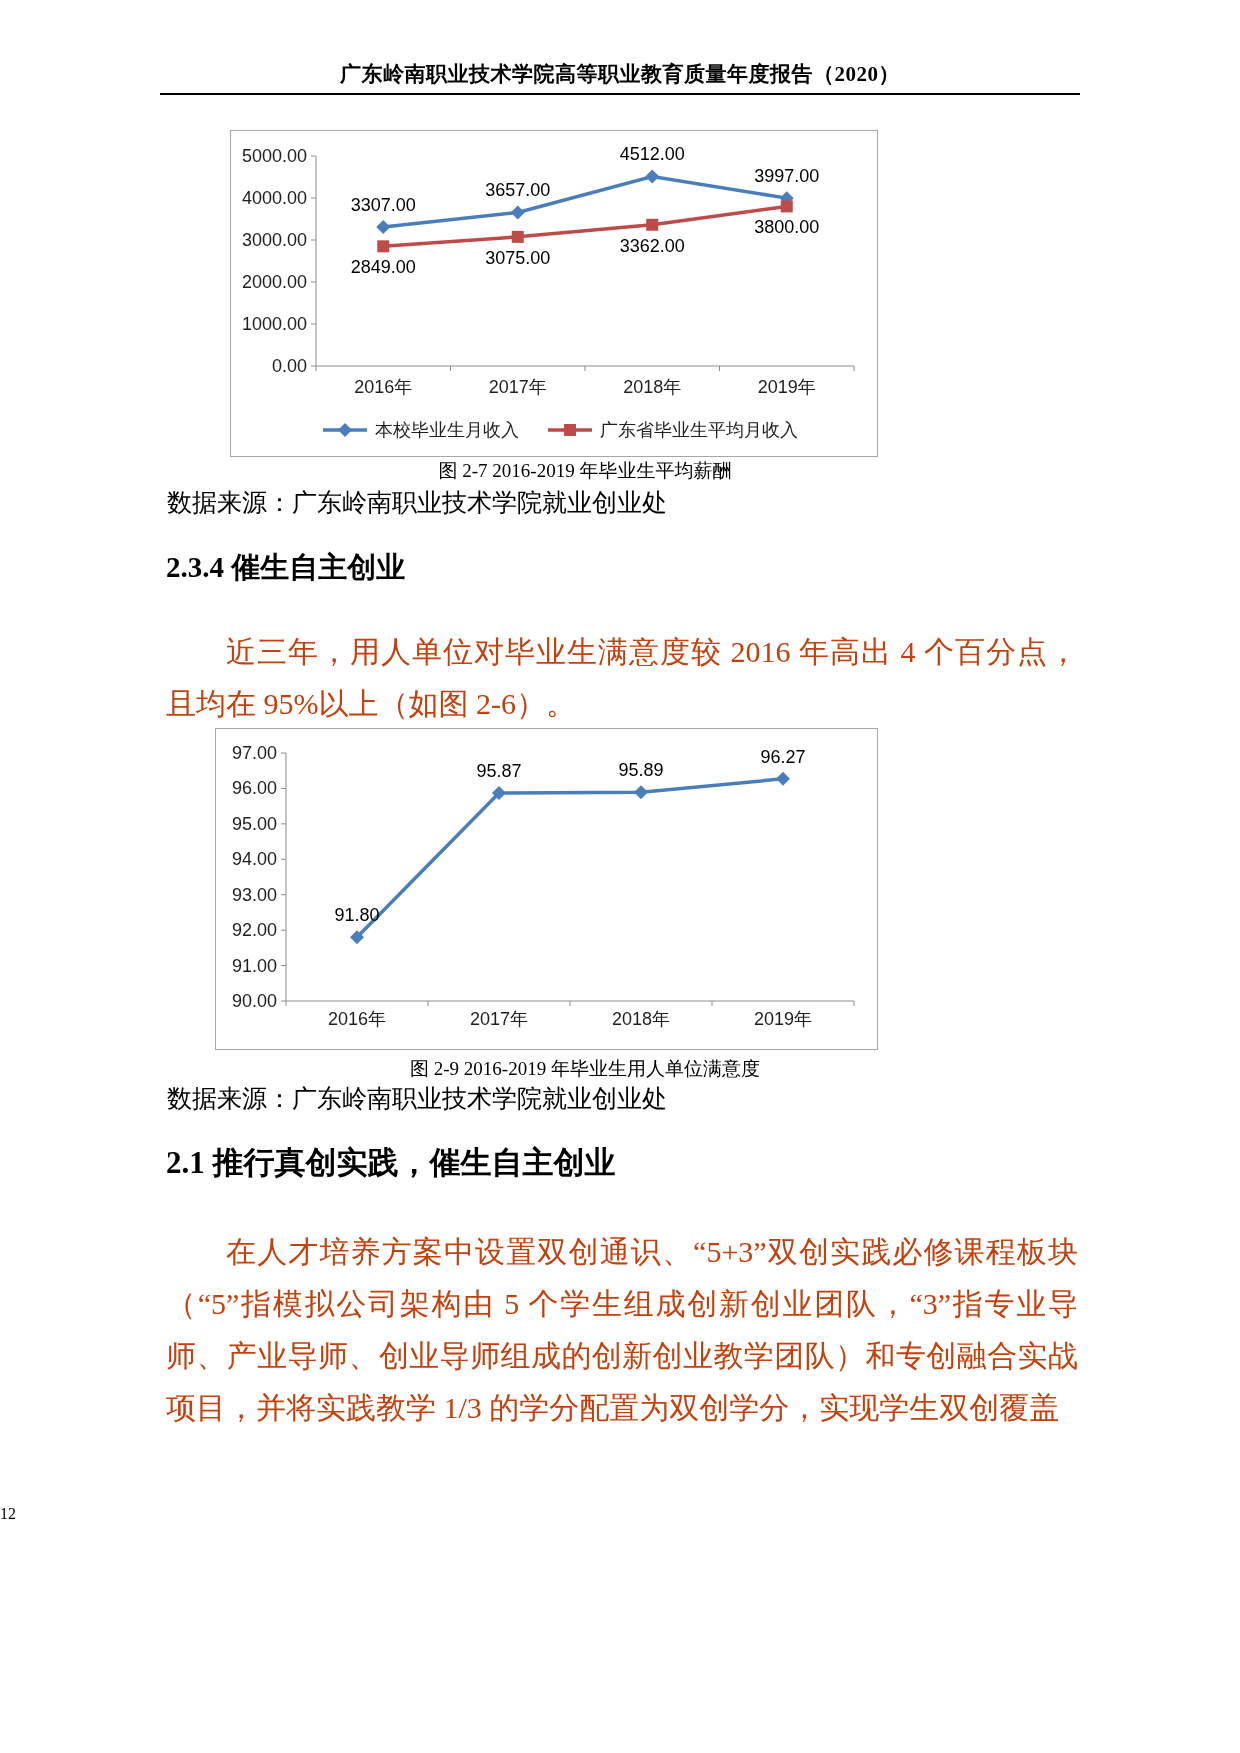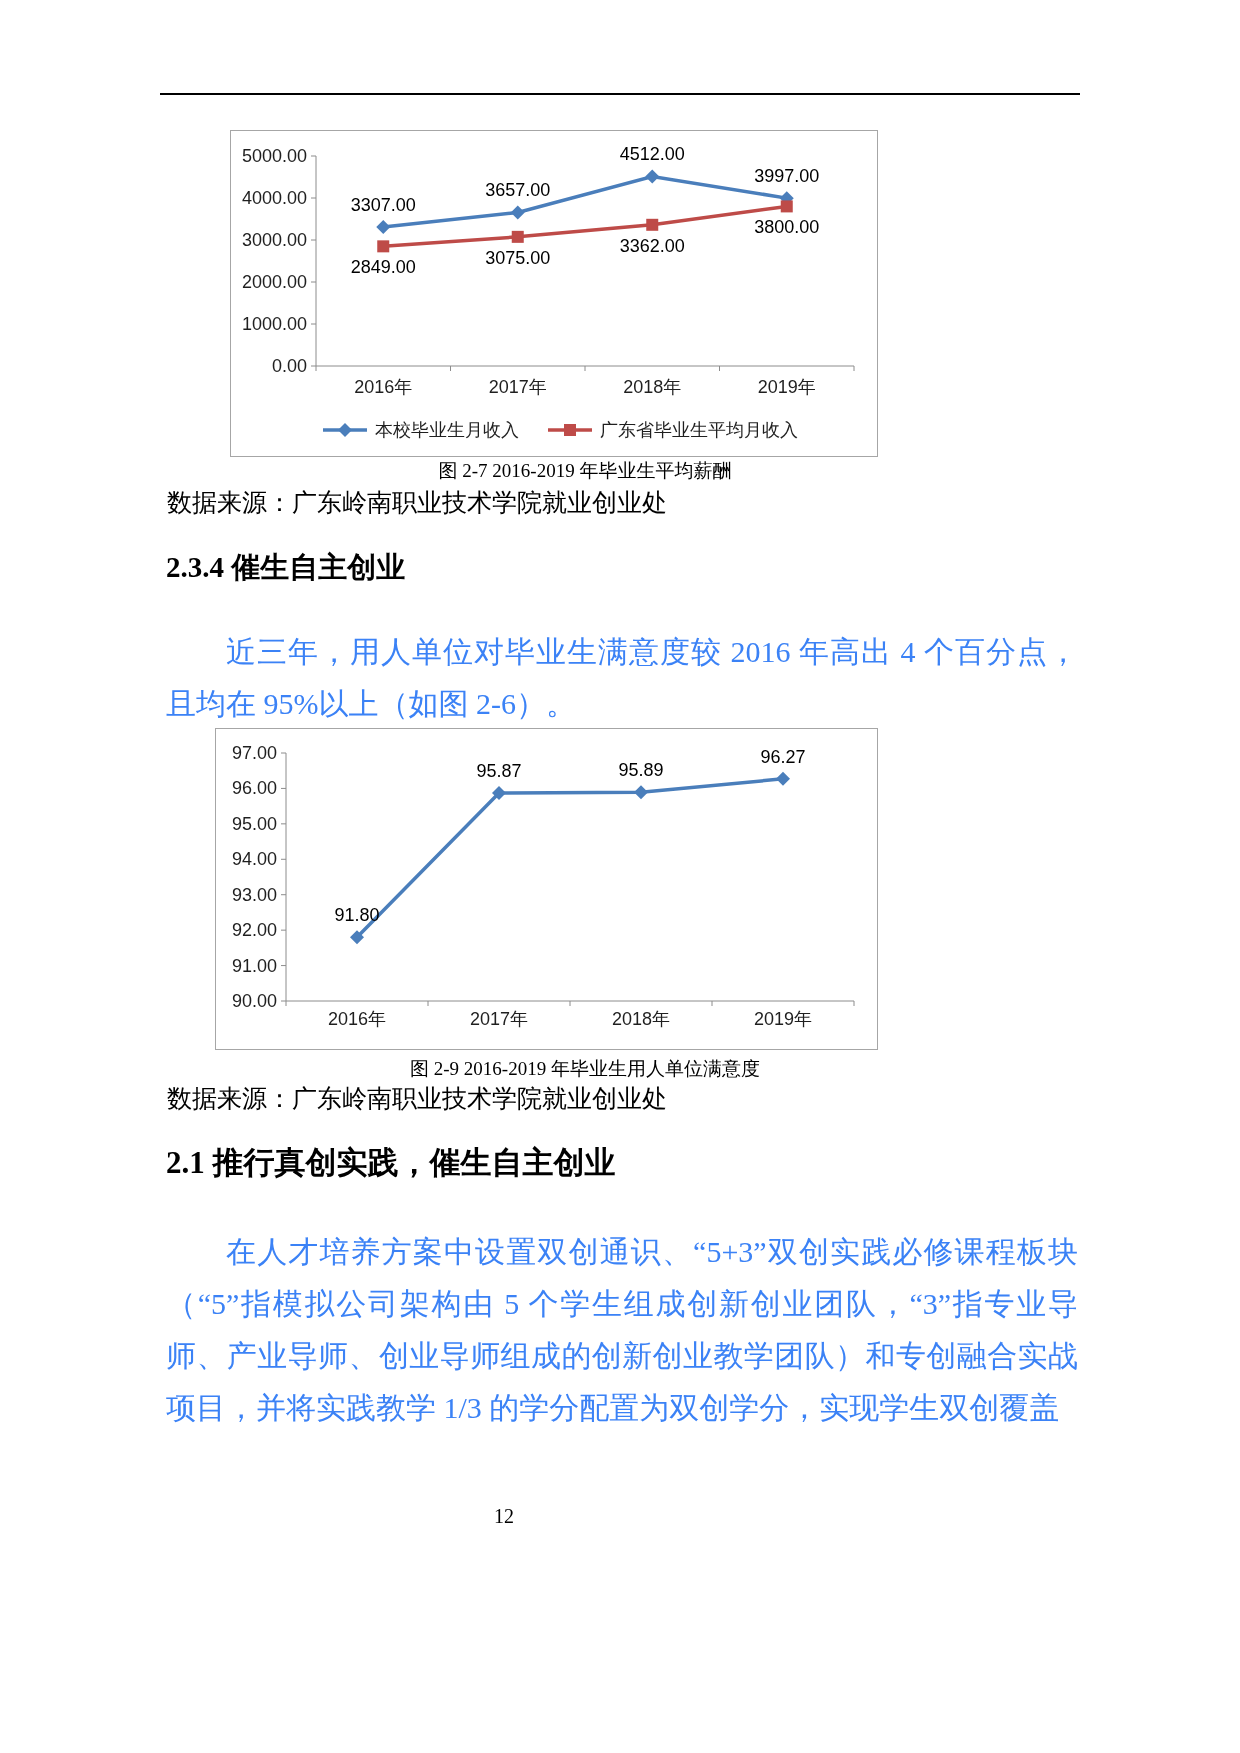--- a/index.html
+++ b/index.html
@@ -25,31 +25,32 @@
 
   .source{position:absolute;left:167px;font-size:25px;}
   #source1{top:486px;}
   #source2{top:1082px;}
 
   .heading{position:absolute;left:166px;font-weight:bold;white-space:nowrap;}
   #h234{top:548px;font-size:29px;}
   #h24{top:1142px;font-size:31px;}
 
   .body-para{position:absolute;left:166px;width:912px;font-size:30px;line-height:52px;
-             text-align:justify;text-indent:2em;color:#3b82f6;}
+             text-align:justify;text-indent:2em;color:#c2410c;}
   #para1{top:626px;}
   #para2{top:1226px;}
 
-  .page-number{position:absolute;top:1505px;left:0;width:1008px;text-align:center;font-size:20px;}
+  .page-number{position:absolute;top:1505px;left:0;width:1008px;text-align:left;font-size:16px;}
 </style>
 </head>
 <body>
 
 <div class="page">
 
+  <div class="doc-header">广东岭南职业技术学院高等职业教育质量年度报告（2020）</div>
   <div class="header-rule"></div>
 
   <div class="chart-box" id="box1">
     <svg id="chart1" width="646" height="325" viewBox="0 0 646 325">
         <line x1="80" y1="235" x2="85" y2="235" stroke="#8c8c8c" stroke-width="1"></line>
         <text x="76" y="241" text-anchor="end">0.00</text>
         <line x1="80" y1="193" x2="85" y2="193" stroke="#8c8c8c" stroke-width="1"></line>
         <text x="76" y="199" text-anchor="end">1000.00</text>
         <line x1="80" y1="151" x2="85" y2="151" stroke="#8c8c8c" stroke-width="1"></line>
         <text x="76" y="157" text-anchor="end">2000.00</text>

